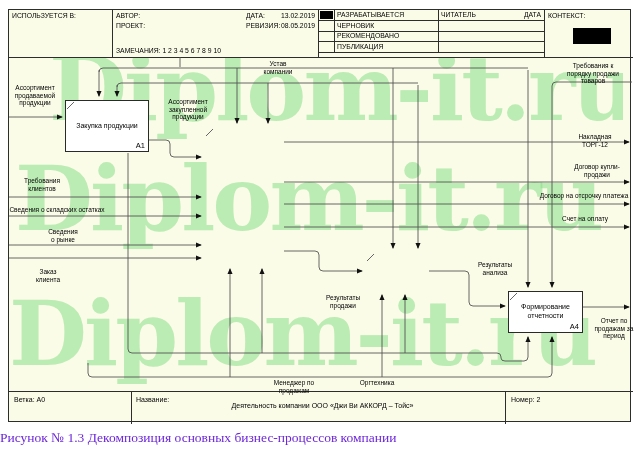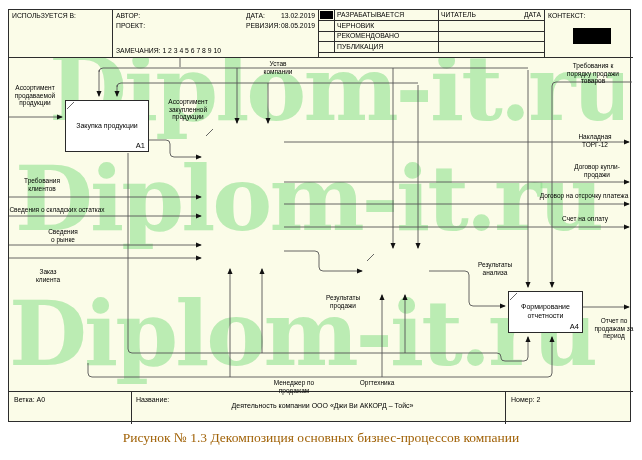--- a/index.html
+++ b/index.html
@@ -10,21 +10,21 @@
   .vline{width:1px;}
   .txt{position:absolute;font-size:6.8px;color:#000;z-index:4;white-space:nowrap;}
   .lbl{position:absolute;font-size:6.5px;line-height:1.16;color:#000;text-align:center;white-space:pre-line;z-index:4;}
   .blackbox{position:absolute;background:#000;z-index:3;}
   .wmclip{position:absolute;left:9px;top:58px;width:614px;height:332px;overflow:hidden;z-index:1;}
   .wm{position:absolute;font-family:"DejaVu Serif","Liberation Serif",serif;font-weight:bold;font-size:90px;line-height:1;letter-spacing:-3px;color:rgba(134,222,134,0.55);white-space:nowrap;}
   .abox{position:absolute;background:#fff;border:1.1px solid #2a2a2a;box-sizing:border-box;z-index:2;display:flex;align-items:center;justify-content:center;}
   .abox .title{font-size:7px;line-height:1.25;text-align:center;white-space:pre-line;color:#000;}
   .abox .bid{position:absolute;right:3px;bottom:1px;font-size:7.5px;color:#000;}
   svg.wires{position:absolute;left:0;top:0;z-index:3;pointer-events:none;}
-  .caption{position:absolute;left:0;top:430px;width:642px;text-align:center;font-family:"Liberation Serif",serif;font-size:13.5px;color:#a16207;z-index:4;}
+  .caption{position:absolute;left:0;top:430px;width:642px;text-align:left;font-family:"Liberation Serif",serif;font-size:13.5px;color:#6d28d9;z-index:4;}
   .statusrow{position:absolute;font-size:6.8px;z-index:4;white-space:nowrap;}
 </style>
 </head>
 <body>
 
 <div class="page">
 
   <div class="sheet"></div>
 
   <div class="wmclip">

